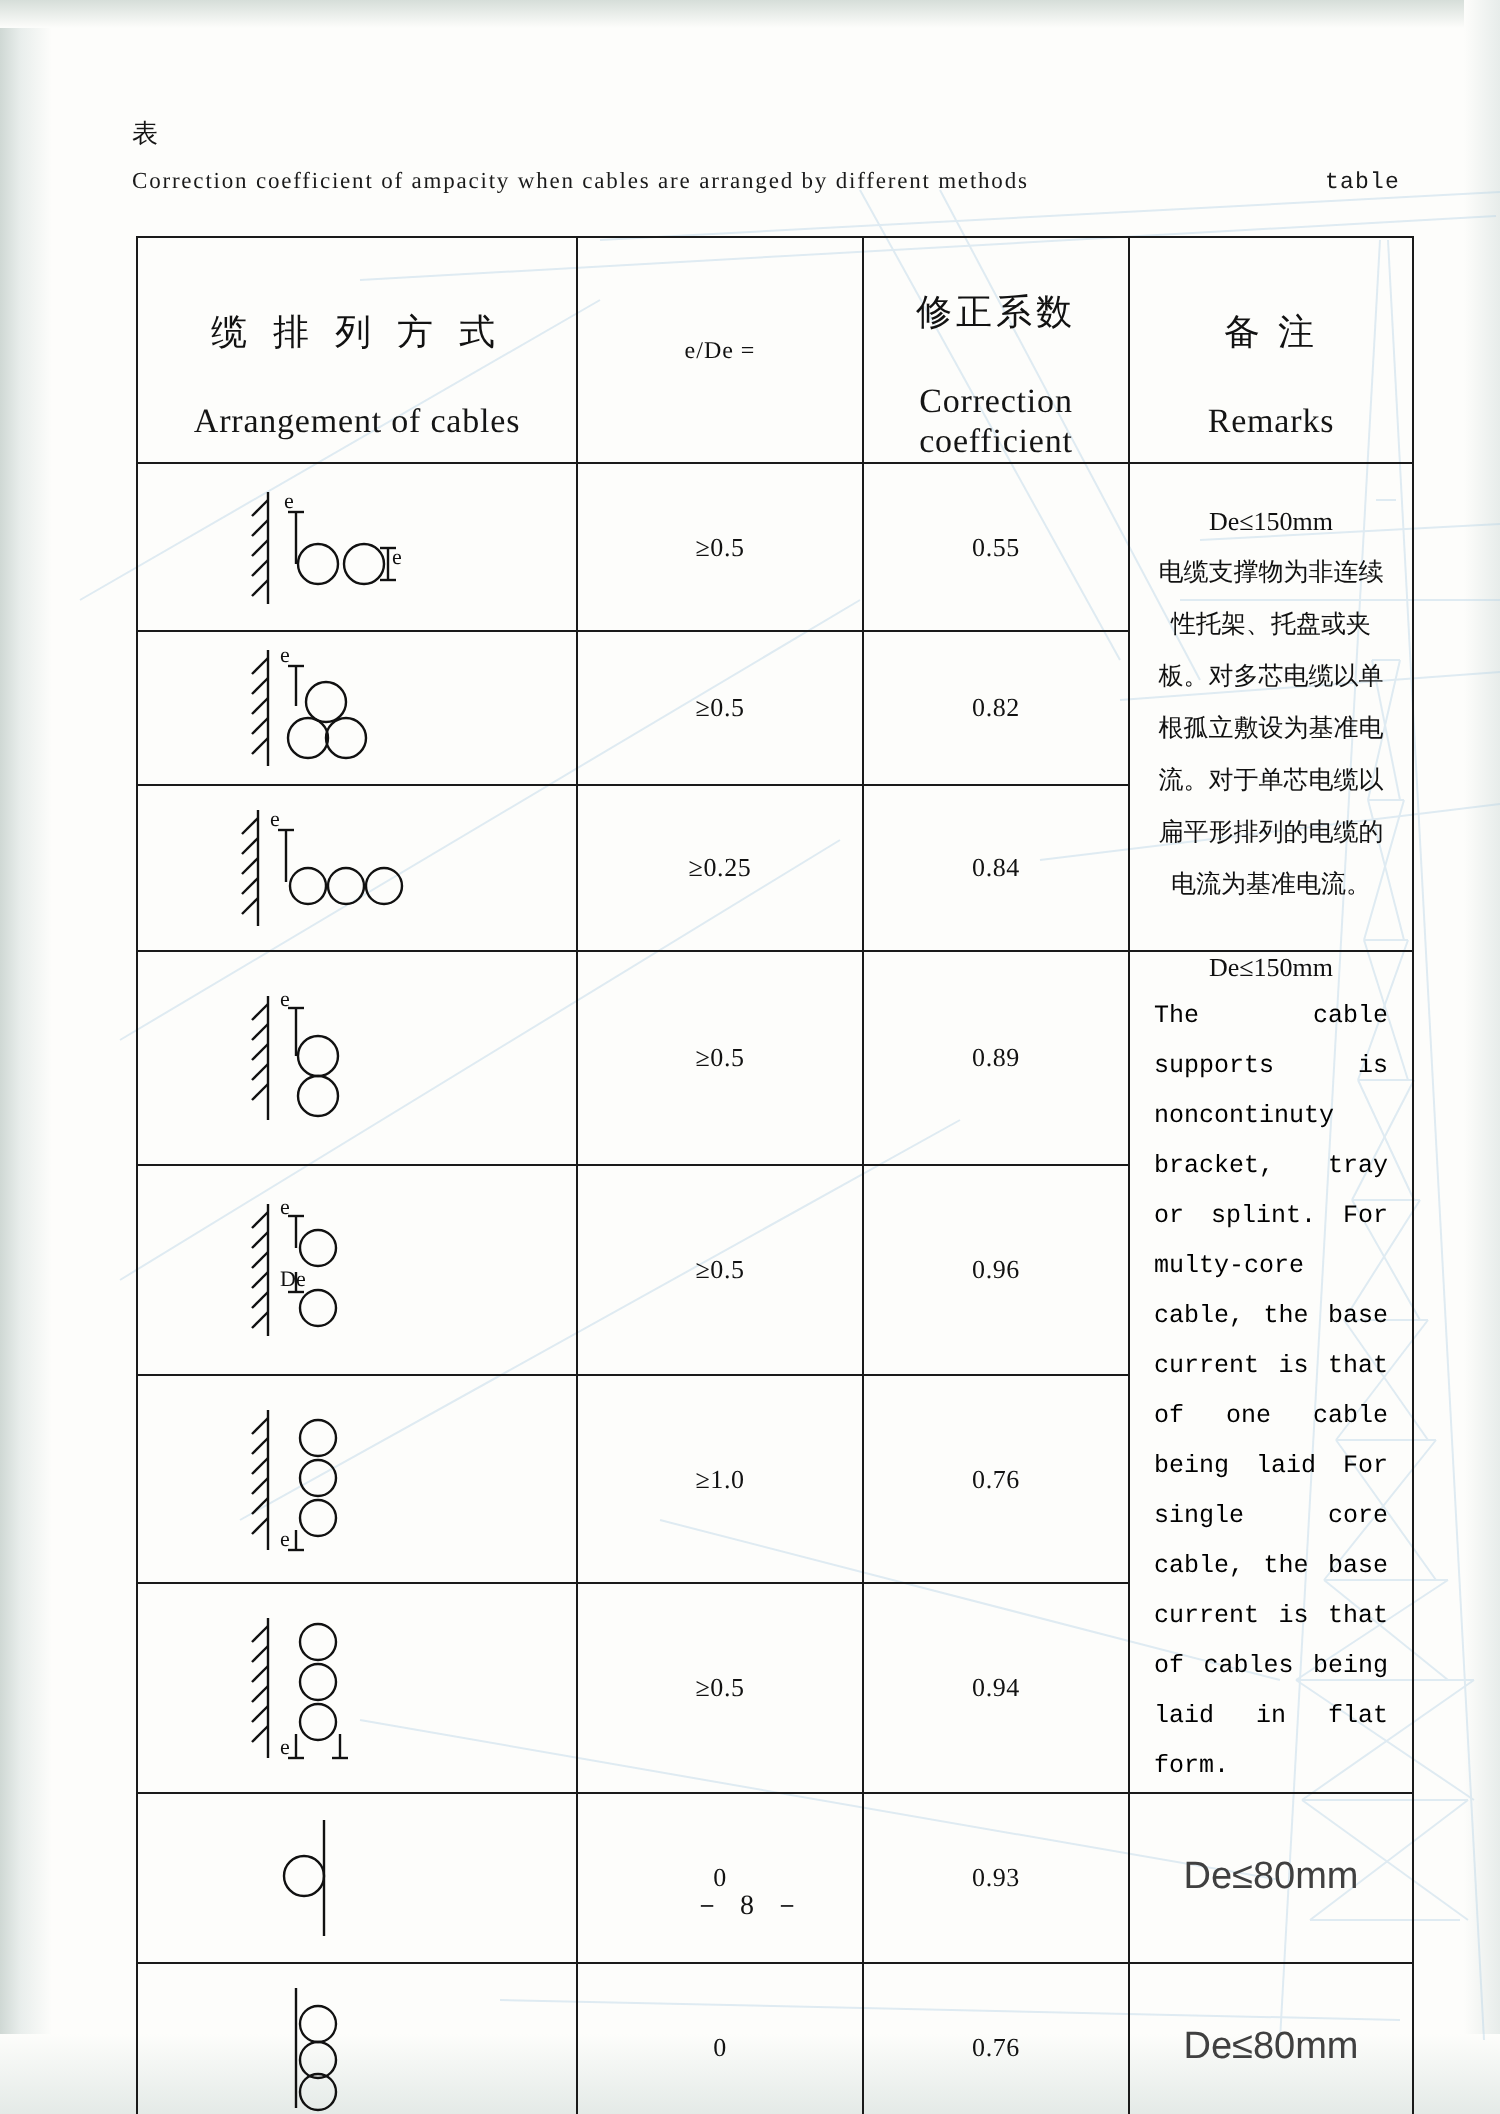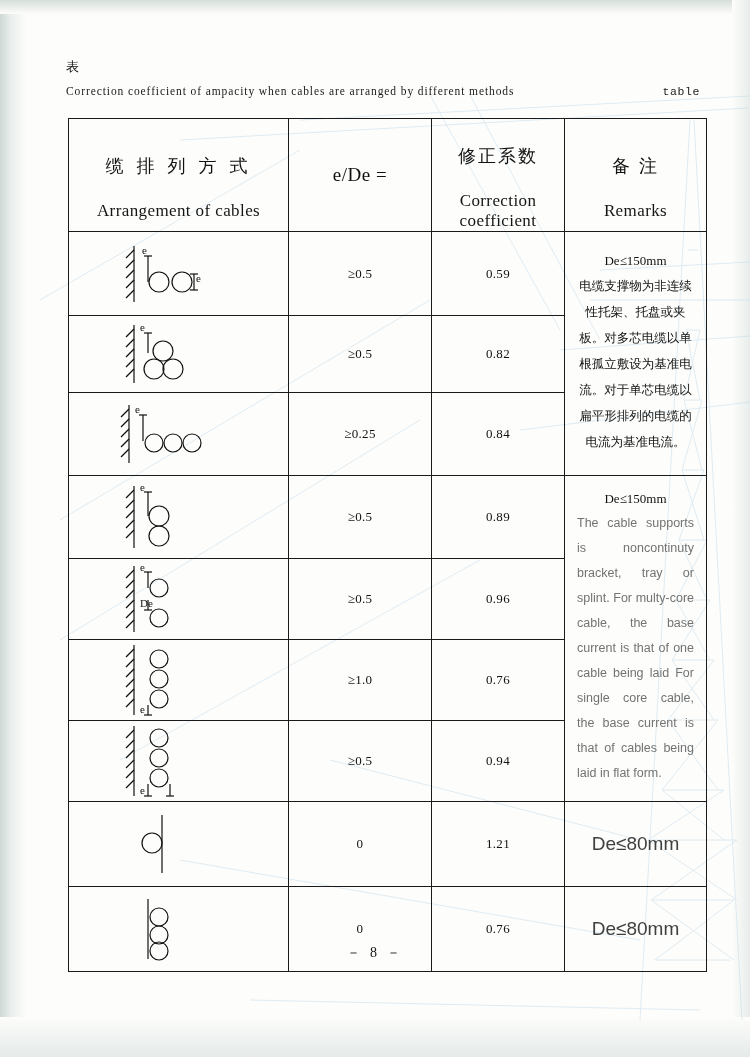--- a/index.html
+++ b/index.html
@@ -151,21 +151,21 @@
   .hdr-cn.tight { letter-spacing: 2px; }
   .hdr-en {
     font-family: "Liberation Serif", serif;
     font-size: 17px;
     letter-spacing: 0.4px;
     color: #151515;
     margin-top: 23px;
   }
   .hdr-sym {
     font-family: "Liberation Serif", serif;
-    font-size: 19px;
+    font-size: 12px;
     letter-spacing: 0.5px;
   }
 
   .val {
     font-family: "Liberation Serif", serif;
     font-size: 13px;
     color: #121212;
     letter-spacing: 0.3px;
   }
 
@@ -180,24 +180,24 @@
   
   .remark-cn {
     font-family: "DejaVu Sans", sans-serif;
     font-size: 12.5px;
     line-height: 26px;
     color: #111;
     text-align: center;
     padding: 0 12px;
   }
   .remark-en {
-    font-family: Liberation Sans, sans-serif;
+    font-family: Liberation Mono, monospace;
     font-size: 12.5px;
     line-height: 25px;
-    color: #737373;
+    color: #000000;
     text-align: justify;
     padding: 0 12px;
   }
   .remark-center {
     font-family: Liberation Sans, sans-serif;
     font-size: 19px;
     color: #404040;
     text-align: center;
   }
   .de-line {
@@ -342,21 +342,21 @@
                     <line x1="90" y1="36" x2="90" y2="52"></line>
                     <line x1="86" y1="36" x2="94" y2="36"></line>
                     <line x1="86" y1="52" x2="94" y2="52"></line>
                   </g>
                   <text x="38" y="16" font-family="Liberation Serif, serif" font-size="11" fill="#111">e</text>
                   <text x="92" y="44" font-family="Liberation Serif, serif" font-size="11" fill="#111">e</text>
                 </svg>
               </div>
             </td>
             <td class="val">≥0.5</td>
-            <td class="val">0.59</td>
+            <td class="val">0.55</td>
             <td rowspan="3">
               <div class="de-line">De≤150mm</div>
               <div class="remark-cn">电缆支撑物为非连续性托架、托盘或夹板。对多芯电缆以单根孤立敷设为基准电流。对于单芯电缆以扁平形排列的电缆的电流为基准电流。</div>
             </td>
           </tr>
 
           <tr>
             <td style="height:76px">
               <div class="diagram">
                 <svg width="150" height="70" viewBox="0 0 150 70">
@@ -521,21 +521,21 @@
               <div class="diagram">
                 <svg width="150" height="70" viewBox="0 0 150 70">
                   <g stroke="#111" fill="none" stroke-width="1.2">
                     <line x1="58" y1="6" x2="58" y2="64"></line>
                     <circle cx="48" cy="34" r="10"></circle>
                   </g>
                 </svg>
               </div>
             </td>
             <td class="val">0</td>
-            <td class="val">1.21</td>
+            <td class="val">0.93</td>
             <td class="remark-center">De≤80mm</td>
           </tr>
 
           <tr>
             <td class="outer" style="height:84px">
               <div class="diagram">
                 <svg width="150" height="72" viewBox="0 0 150 72">
                   <g stroke="#111" fill="none" stroke-width="1.2">
                     <line x1="44" y1="6" x2="44" y2="66"></line>
                     <circle cx="55" cy="24" r="9"></circle>

